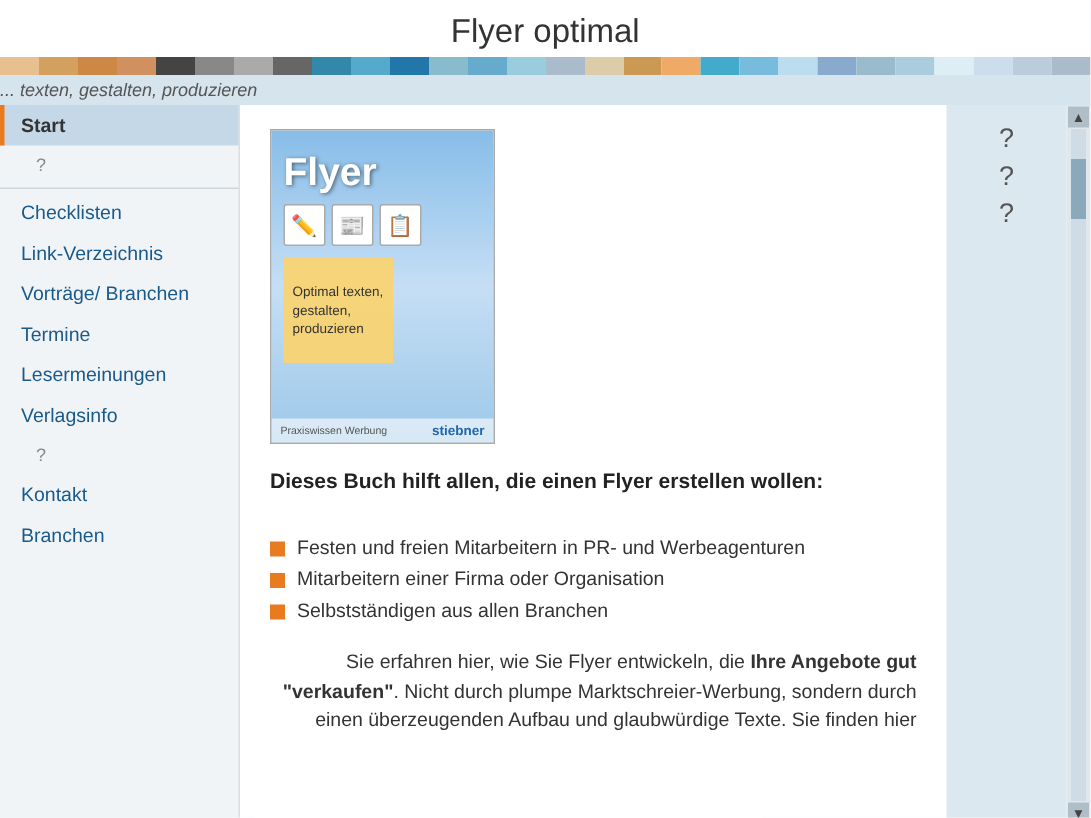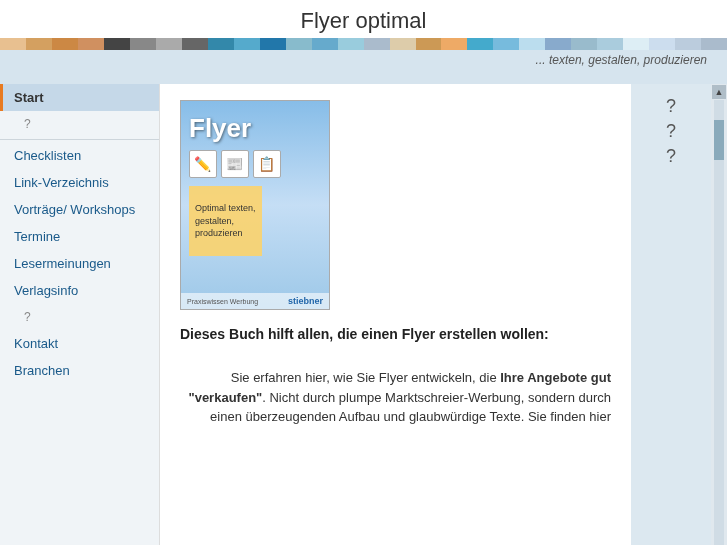--- a/index.html
+++ b/index.html
@@ -29,22 +29,21 @@
     .color-bar {
       display: flex;
       height: 12px;
       width: 100%;
     }
     .color-bar-segment {
       flex: 1;
     }
     .subtitle-bar {
       background: #d6e4ee;
-      text-align: right;
-      padding: 3px 20px 17px 0;
+      padding: 3px 20px 3px 0;
       font-size: 12px;
       color: #555;
       font-style: italic;
     }
 
     
     .main-layout {
       display: flex;
       height: 480px;
       background: #fff;
@@ -300,21 +299,21 @@
 </div>
 
 <div class="main-layout">
 
   <div class="sidebar" id="sidebar-nav">
       <a class="sidebar-item active" href="#">Start</a>
       <a class="sidebar-item sub" href="#">?</a>
       <div class="sidebar-divider"></div>
       <a class="sidebar-item" href="#">Checklisten</a>
       <a class="sidebar-item" href="#">Link-Verzeichnis</a>
-      <a class="sidebar-item" href="#">Vorträge/ Workshops</a>
+      <a class="sidebar-item" href="#">Vorträge/ Branchen</a>
       <a class="sidebar-item" href="#">Termine</a>
       <a class="sidebar-item" href="#">Lesermeinungen</a>
       <a class="sidebar-item" href="#">Verlagsinfo</a>
       <a class="sidebar-item sub" href="#">?</a>
       <a class="sidebar-item" href="#">Kontakt</a>
       <a class="sidebar-item" href="#">Branchen</a>
     </div>
 
   <div class="content">
     <div class="book-cover">
@@ -326,20 +325,25 @@
       </div>
       <div class="book-subtitle-box">Optimal texten,<br>gestalten,<br>produzieren</div>
       <div class="book-footer">
         <span class="book-footer-brand">Praxiswissen Werbung</span>
         <span class="book-footer-publisher">stiebner</span>
       </div>
     </div>
 
     <div class="main-heading">Dieses Buch hilft allen, die einen Flyer erstellen wollen:</div>
 
+    <ul class="bullet-list" id="bullet-list">
+        <li>Festen und freien Mitarbeitern in PR- und Werbeagenturen</li>
+        <li>Mitarbeitern einer Firma oder Organisation</li>
+        <li>Selbstständigen aus allen Branchen</li>
+      </ul>
 
     <p class="body-text">
       Sie erfahren hier, wie Sie Flyer entwickeln, die <strong>Ihre Angebote gut<br>"verkaufen"</strong>. Nicht durch plumpe Marktschreier-Werbung, sondern durch einen überzeugenden Aufbau und glaubwürdige Texte. Sie finden hier
     </p>
   </div>
 
   <div class="right-panel" id="right-panel">
       <div class="right-panel-item">?</div>
       <div class="right-panel-item">?</div>
       <div class="right-panel-item">?</div>

